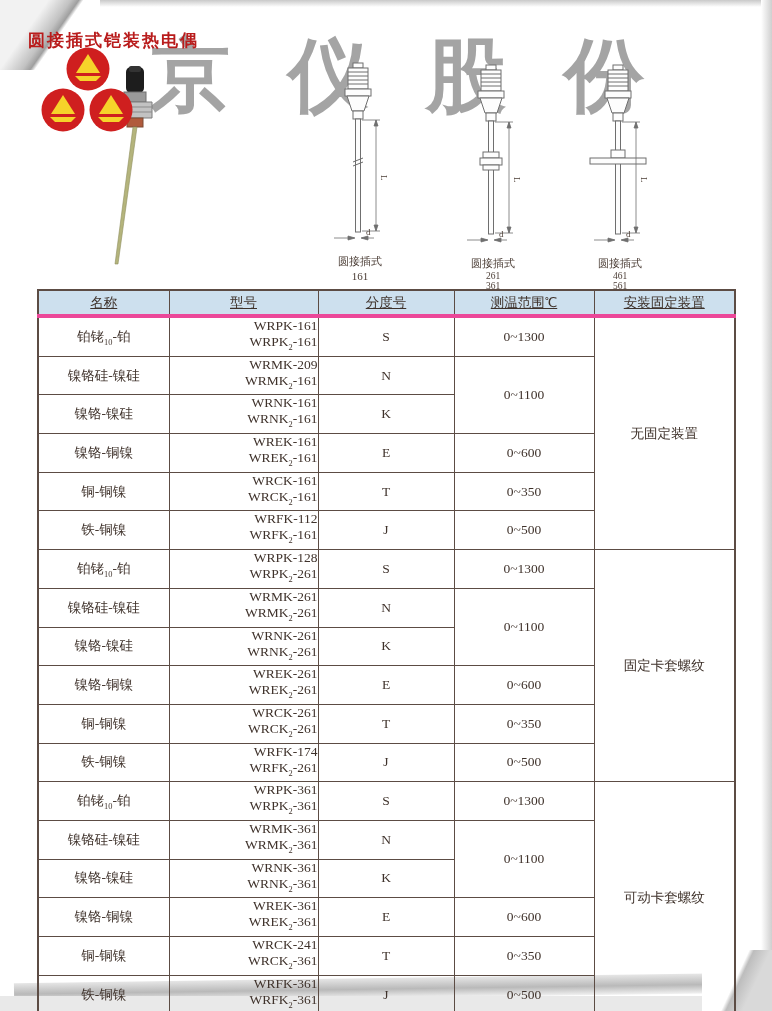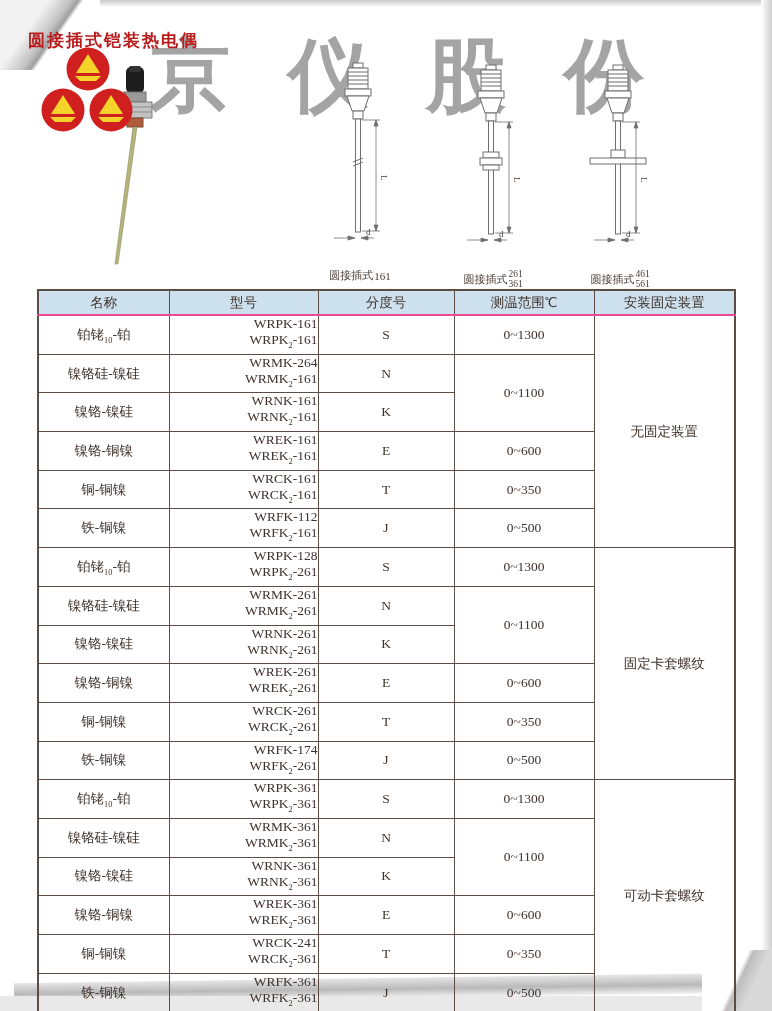--- a/index.html
+++ b/index.html
@@ -22,29 +22,29 @@
   .watermark{position:absolute;left:150px;top:36px;font-family:"Liberation Sans",sans-serif;
      font-size:80px;font-weight:bold;color:rgba(148,148,148,0.85);letter-spacing:58px;
      white-space:nowrap;line-height:1;z-index:1;}
   .logo{position:absolute;left:38px;top:46px;z-index:3;}
   .photo{position:absolute;left:96px;top:66px;z-index:2;}
   
   .fig{position:absolute;text-align:center;z-index:2;}
   .fig-1{left:308px;top:62px;width:104px;}
   .fig-2{left:438px;top:64px;width:110px;}
   .fig-3{left:562px;top:64px;width:116px;}
-  .figlabel{font-size:11px;color:#4a3c34;margin-top:16px;display:flex;align-items:center;justify-content:center;gap:1px;}
+  .figlabel{font-size:11px;color:#4a3c34;margin-top:2px;display:flex;align-items:center;justify-content:center;gap:1px;flex-direction:column;}
   .figstack{display:inline-flex;flex-direction:column;line-height:1.05;font-size:9.5px;text-align:left;justify-content:flex-end;}
   
   .tablewrap{position:absolute;left:37px;top:289px;z-index:2;}
   table.spec{border-collapse:collapse;table-layout:fixed;width:697px;}
   table.spec th,table.spec td{border:1px solid #5c4c44;font-weight:normal;
      text-align:center;vertical-align:middle;padding:0;font-size:13.5px;color:#3f322b;overflow:hidden;}
   table.spec{border:2px solid #5c4c44;}
-  table.spec th{background:#cde0ee;height:23px;border-bottom:2px solid #ec4899;}
+  table.spec th{background:#cde0ee;height:23px;border-bottom:4px solid #ec4899;text-decoration:underline;}
   table.spec td{height:36px;}
   td.model-cell div{line-height:16px;text-align:right;}
   sub{font-size:0.62em;}
 </style>
 </head>
 <body>
 
 <div class="canvas">
 
   <div class="deco corner-tl"></div>
@@ -223,21 +223,21 @@
               <div>WRPK-161</div>
               <div>WRPK<sub>2</sub>-161</div>
             </td>
             <td>S</td>
             <td>0~1300</td>
             <td rowspan="6">无固定装置</td>
           </tr>
           <tr>
             <td>镍铬硅-镍硅</td>
             <td class="model-cell">
-              <div>WRMK-264</div>
+              <div>WRMK-209</div>
               <div>WRMK<sub>2</sub>-161</div>
             </td>
             <td>N</td>
             <td rowspan="2">0~1100</td>
           </tr>
           <tr>
             <td>镍铬-镍硅</td>
             <td class="model-cell">
               <div>WRNK-161</div>
               <div>WRNK<sub>2</sub>-161</div>

